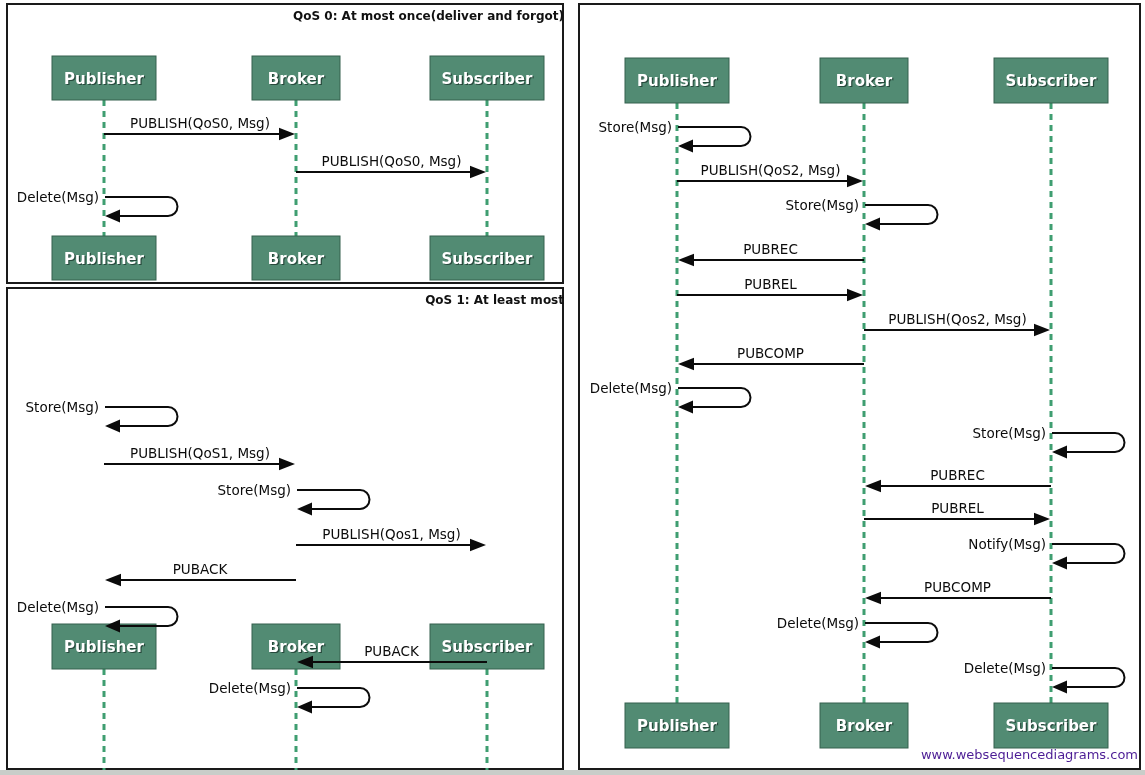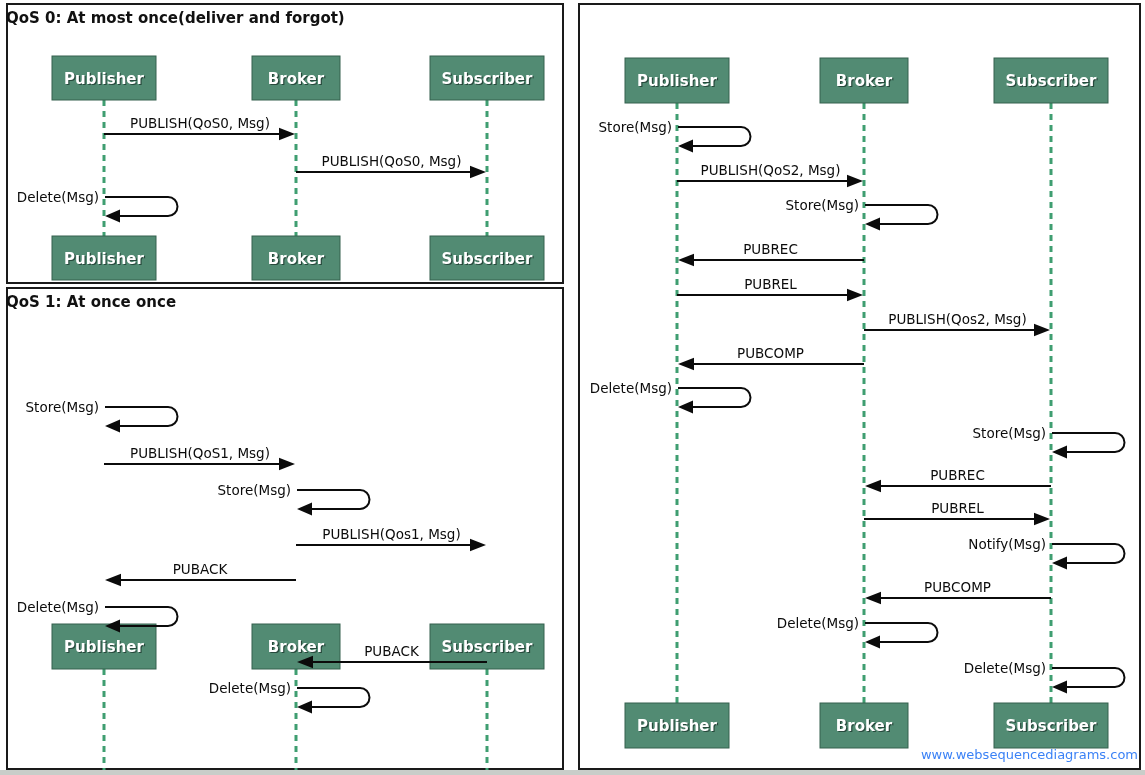--- a/index.html
+++ b/index.html
@@ -1,22 +1,22 @@
 <!DOCTYPE html>
 <html><head>
 <meta charset="utf-8">
 <style>
   html,body{margin:0;padding:0;background:#ffffff;}
   #stage{position:relative;width:1145px;height:775px;background:#ffffff;overflow:hidden;
          font-family:"DejaVu Sans","Liberation Sans",sans-serif;}
   .panel{position:absolute;}
   .panel svg{position:absolute;left:0;top:0;width:100%;height:100%;display:block;}
-  .panel h2{position:absolute;left:0;top:6px;width:100%;margin:0;text-align:left;
-            font-size:15px;font-weight:bold;color:#111;letter-spacing:0;}
-  .watermark{position:absolute;font-size:13px;color:#3b82f6;}
+  .panel h2{position:absolute;left:0;top:6px;width:100%;margin:0;text-align:right;
+            font-size:12px;font-weight:bold;color:#111;letter-spacing:0;}
+  .watermark{position:absolute;font-size:13px;color:#4c1d95;}
   .bottom-strip{position:absolute;left:0;top:770px;width:1145px;height:5px;background:#c9cdc9;}
   text{font-family:"DejaVu Sans","Liberation Sans",sans-serif;}
 </style>
 </head>
 <body>
 
 <div id="stage">
 
   <section class="panel" style="left: 6px; top: 3px; width: 558px; height: 281px;">
     <svg viewBox="0 0 558 281">
@@ -97,21 +97,21 @@
         <path d="M 99 320 H 162 A 9.5 9.5 0 0 1 162 339 H 114" fill="none" stroke="#0b0b0b" stroke-width="2"></path>
         <polygon points="99,339 114,332.5 114,345.5" fill="#0b0b0b"></polygon>
         <text x="93" y="324.5" text-anchor="end" font-size="13.5" font-weight="normal" fill="#0b0b0b">Delete(Msg)</text>
         <line x1="481" y1="375" x2="304" y2="375" stroke="#0b0b0b" stroke-width="2"></line>
         <polygon points="291,375 307,368.7 307,381.3" fill="#0b0b0b"></polygon>
         <text x="385.5" y="369" text-anchor="middle" font-size="13.5" font-weight="normal" fill="#0b0b0b">PUBACK</text>
         <path d="M 291 401 H 354 A 9.5 9.5 0 0 1 354 420 H 306" fill="none" stroke="#0b0b0b" stroke-width="2"></path>
         <polygon points="291,420 306,413.5 306,426.5" fill="#0b0b0b"></polygon>
         <text x="285" y="405.5" text-anchor="end" font-size="13.5" font-weight="normal" fill="#0b0b0b">Delete(Msg)</text>
       </svg>
-    <h2>QoS 1: At once once</h2>
+    <h2>QoS 1: At least most</h2>
   </section>
 
   <section class="panel" style="left: 578px; top: 3px; width: 563px; height: 767px;">
     <svg viewBox="0 0 563 767">
         <rect x="1" y="1" width="561" height="765" fill="none" stroke="#1a1a1a" stroke-width="2"></rect>
         <line x1="99" y1="100" x2="99" y2="700" stroke="#3f9e71" stroke-width="3" stroke-dasharray="6 5"></line>
         <line x1="286" y1="100" x2="286" y2="700" stroke="#3f9e71" stroke-width="3" stroke-dasharray="6 5"></line>
         <line x1="473" y1="100" x2="473" y2="700" stroke="#3f9e71" stroke-width="3" stroke-dasharray="6 5"></line>
         <rect x="47" y="55" width="104" height="45" fill="#528b73" stroke="#35604e" stroke-width="1"></rect>
         <text x="100.2" y="84.2" text-anchor="middle" font-size="15" font-weight="bold" fill="#27493c">Publisher</text>

